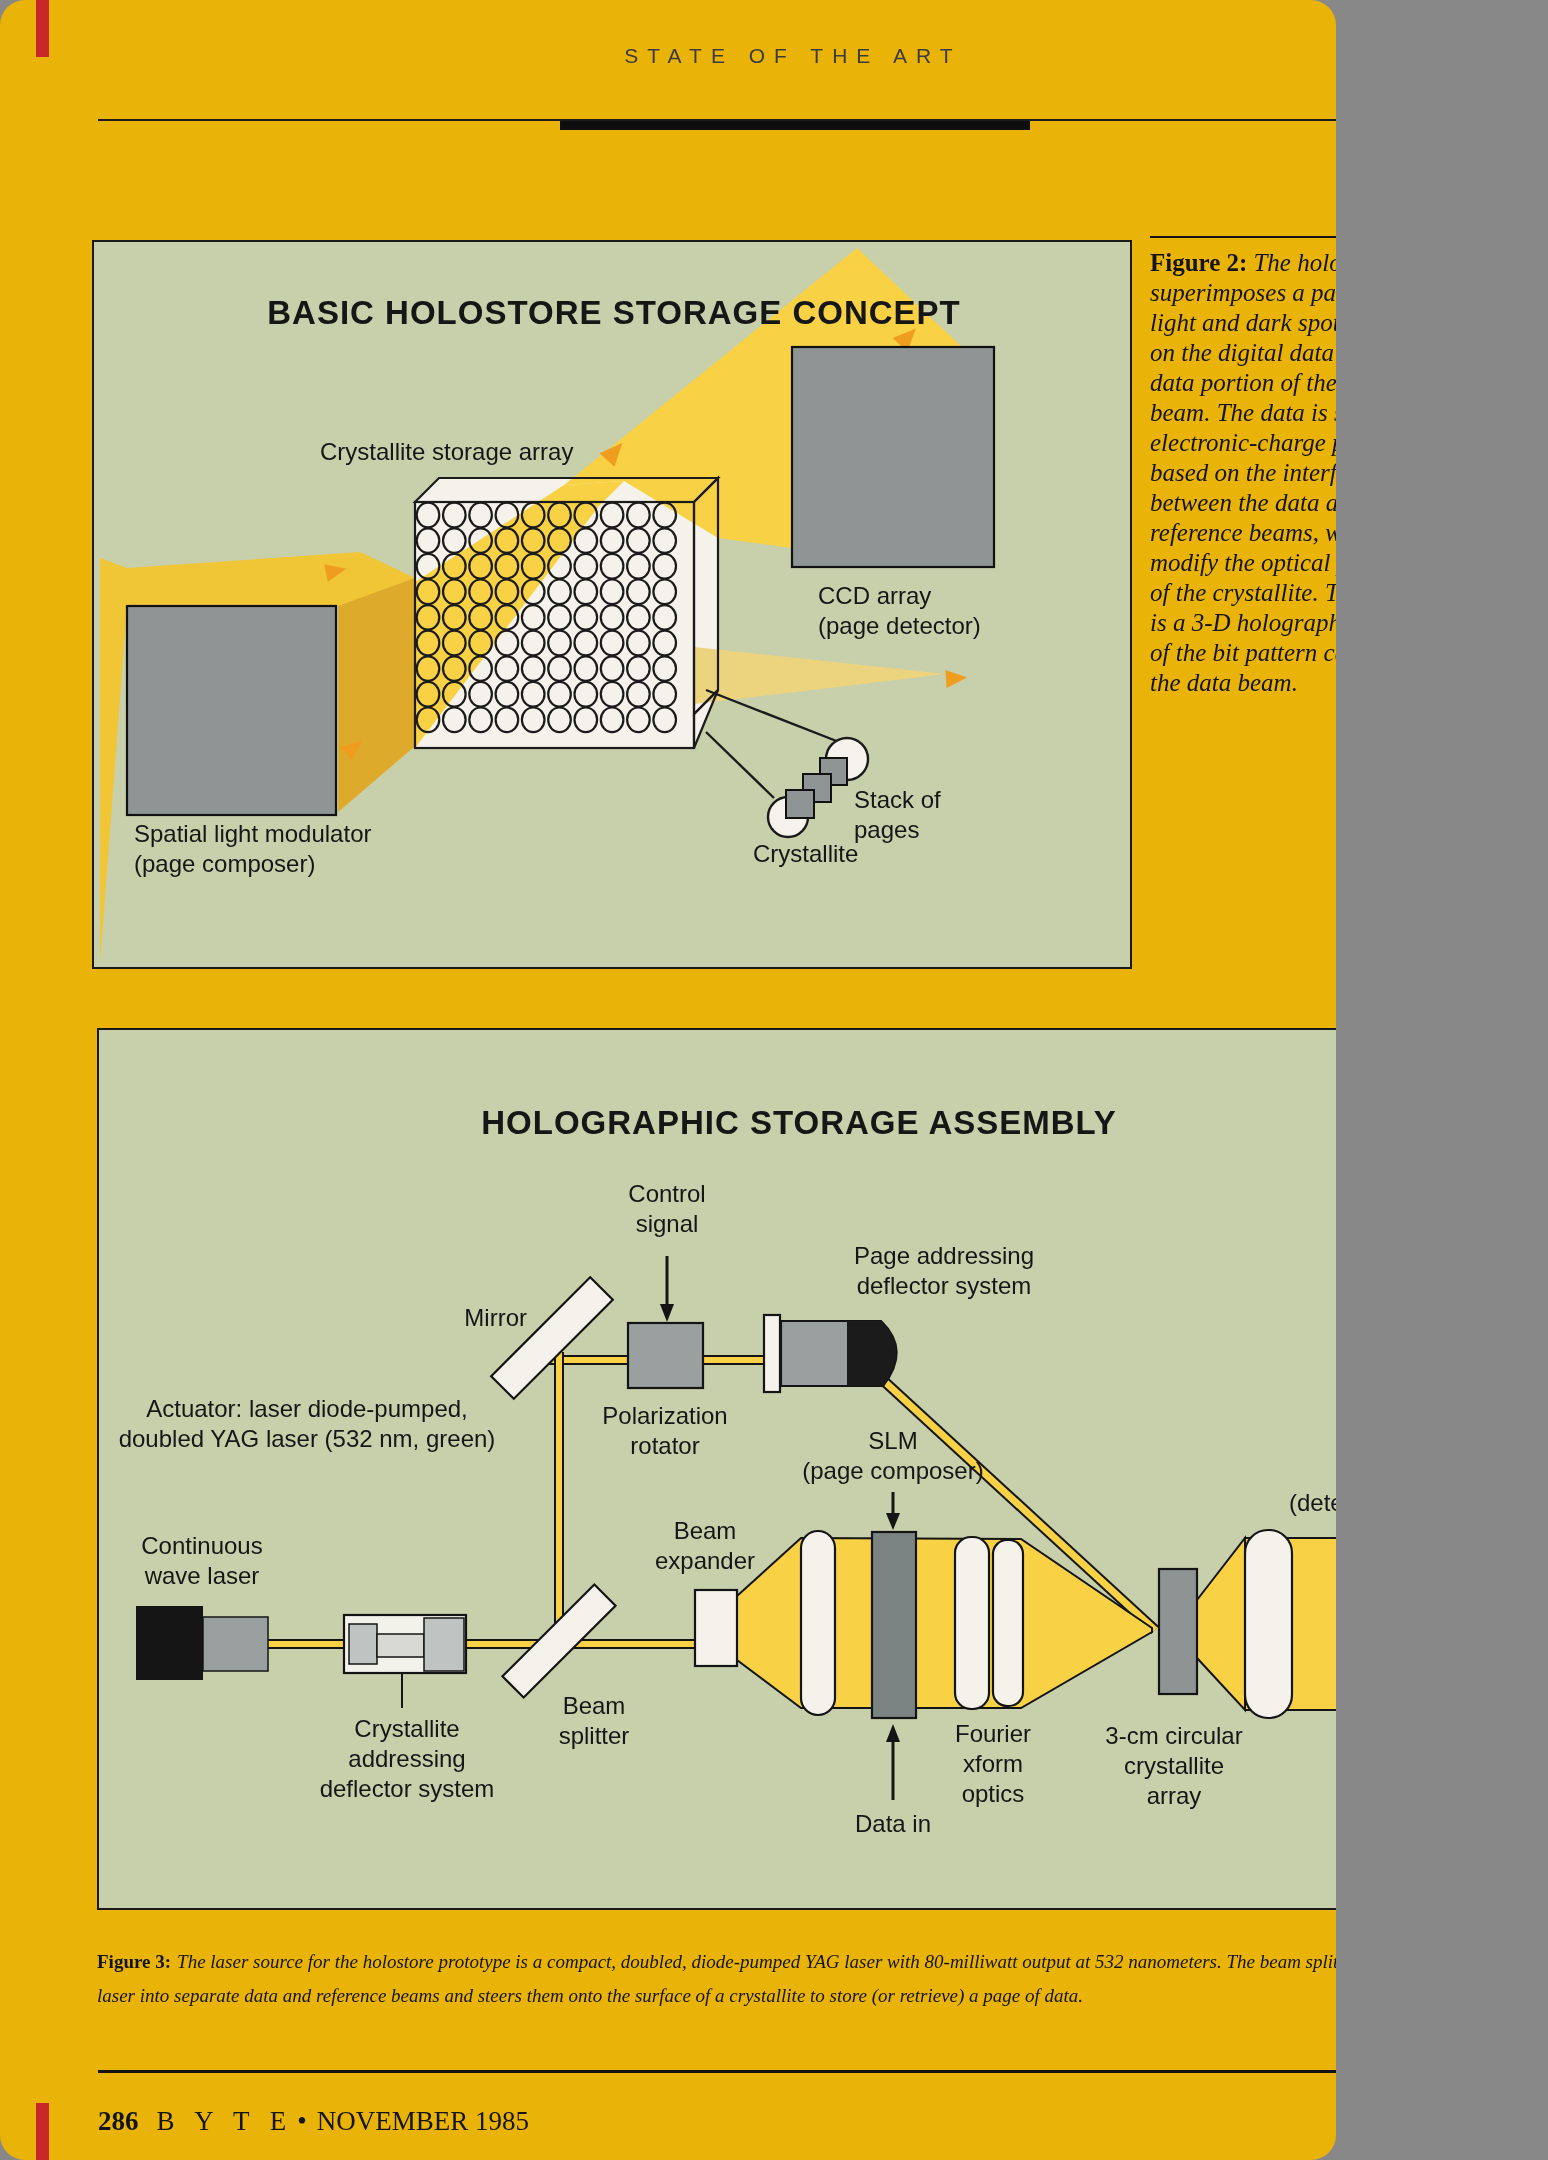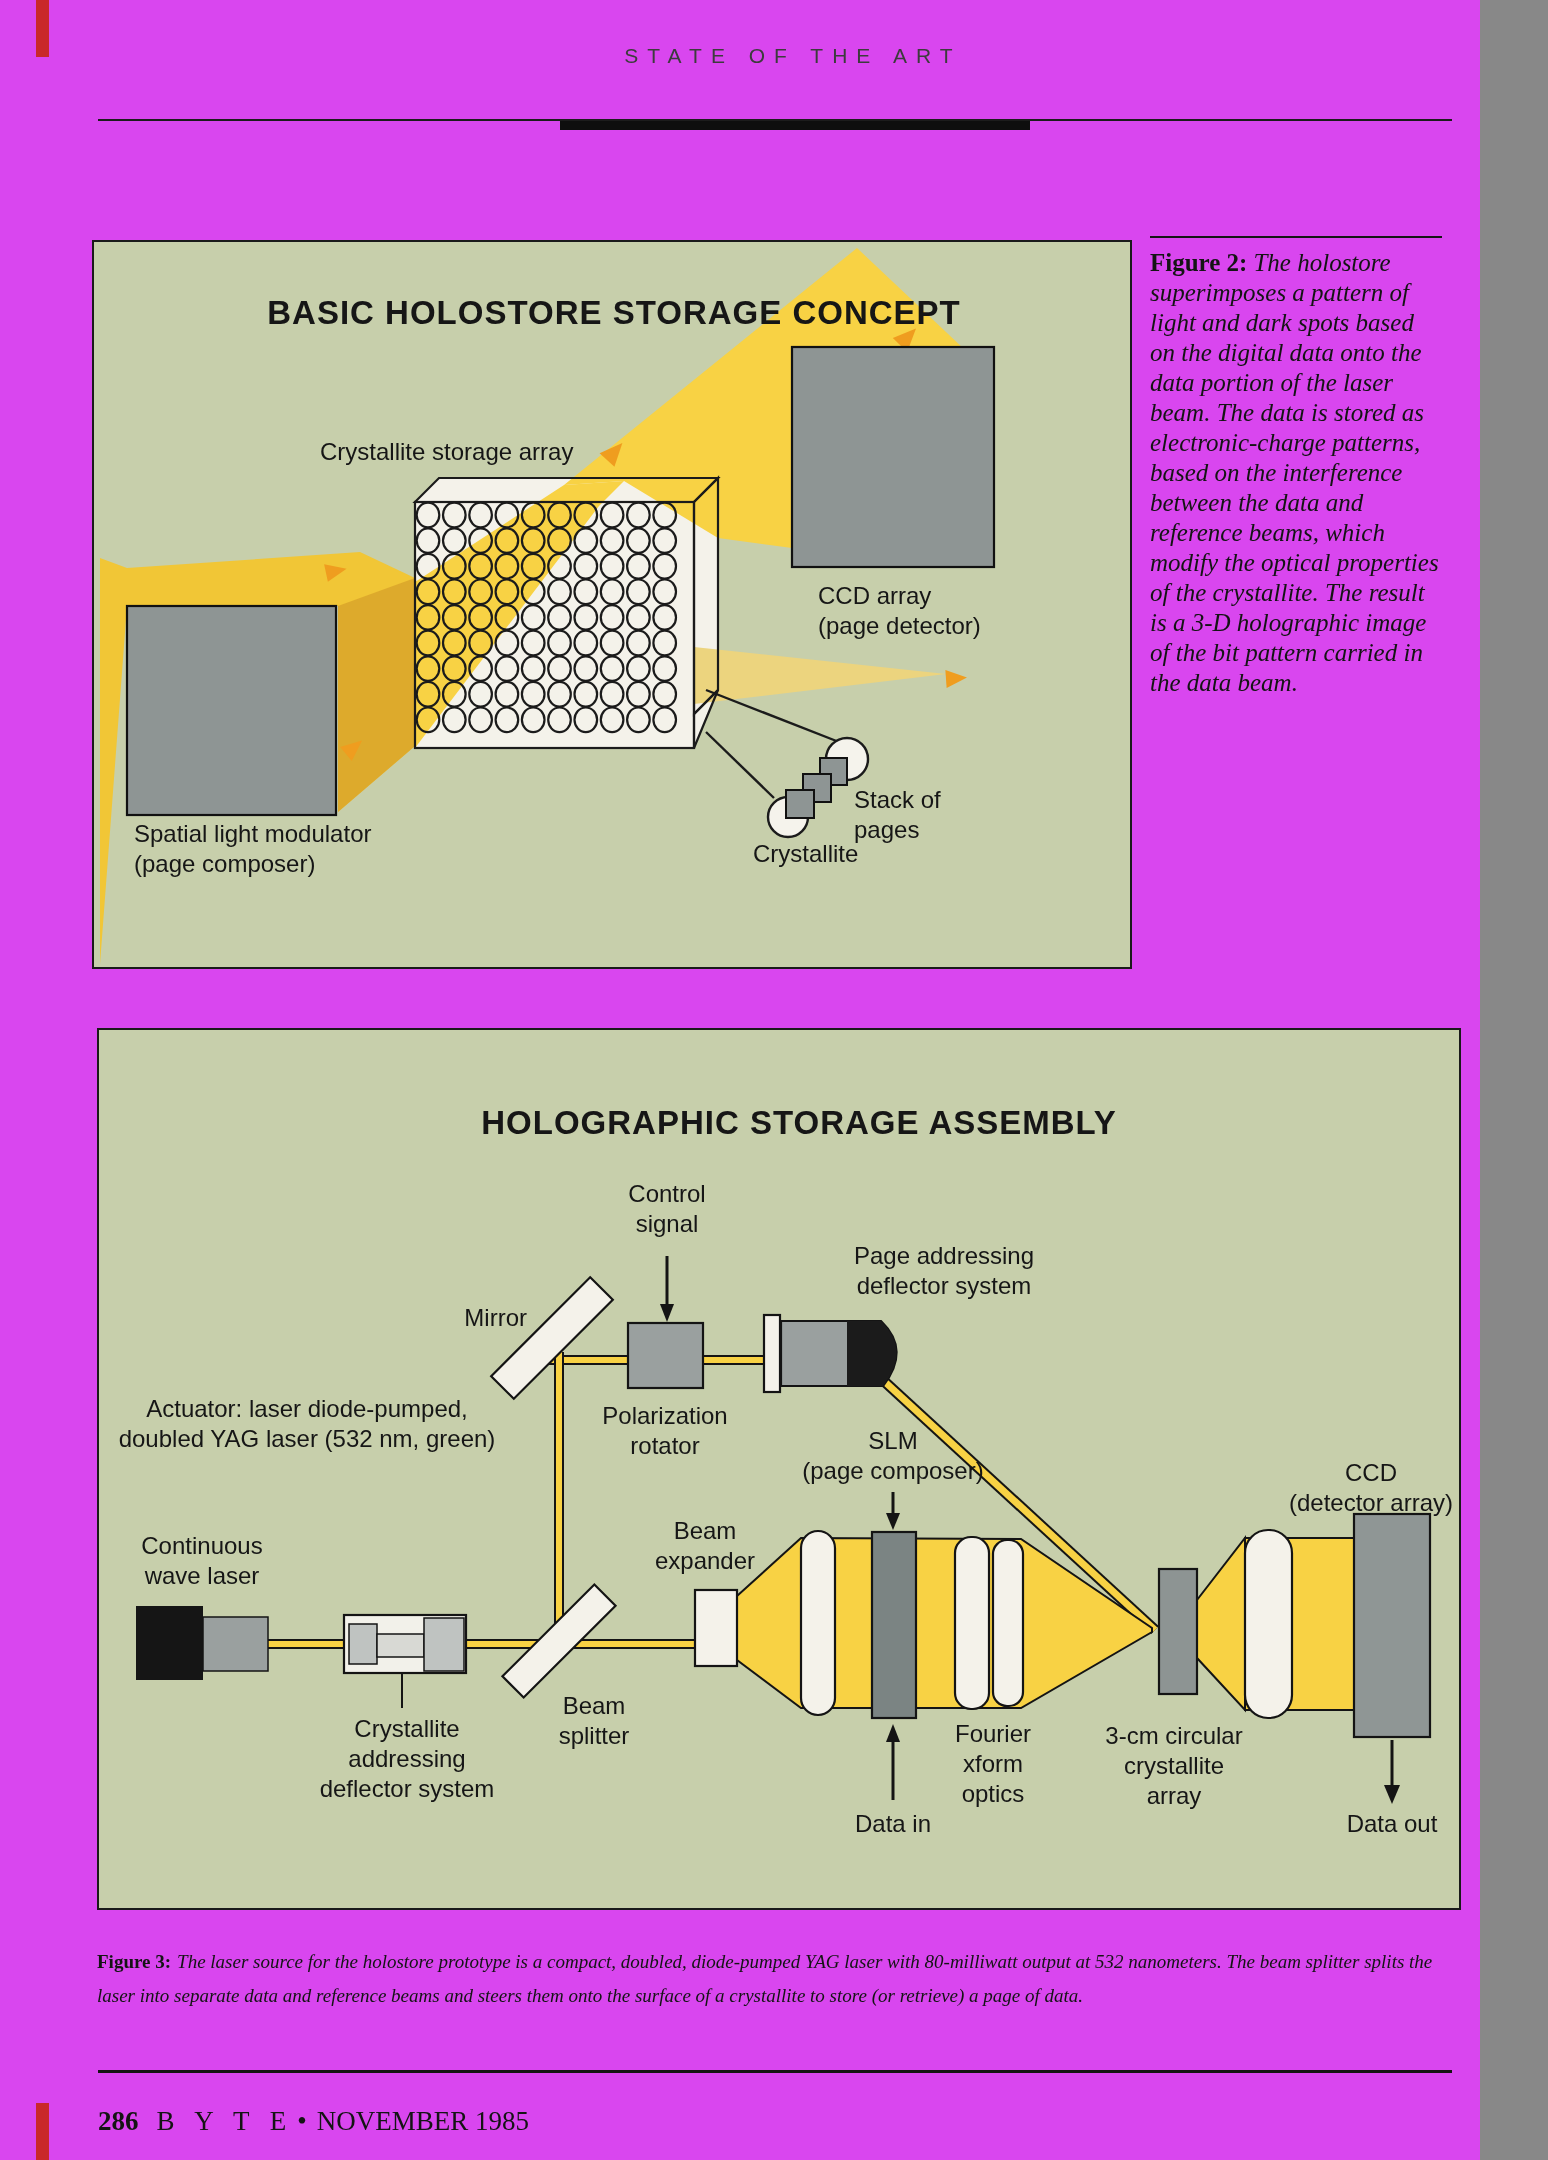--- a/index.html
+++ b/index.html
@@ -1,19 +1,19 @@
 <!DOCTYPE html>
 <html><head>
 <meta charset="utf-8">
 <style>
   html,body{margin:0;padding:0;background:#888;}
   .page{
-    position:relative;width:1480px;height:2160px;
-    background:#d946ef;overflow:hidden;
-    font-family:"Liberation Sans",sans-serif;color:#161616;
+    position:relative;width:1336px;height:2160px;
+    background:#eab308;overflow:hidden;
+    font-family:"Liberation Sans",sans-serif;color:#161616;border-radius:25px;
   }
   .red-strip{position:absolute;left:36px;width:13px;background:#c9282a;}
   .eyebrow{
     position:absolute;top:44px;left:443px;width:700px;text-align:center;
     font-family:"Liberation Sans",sans-serif;font-size:21px;letter-spacing:9px;
     color:#3c3c3c;
   }
   .main-title{
     position:absolute;top:88px;left:443px;width:700px;text-align:center;
     font-family:"Liberation Serif",serif;font-weight:bold;font-size:28px;

